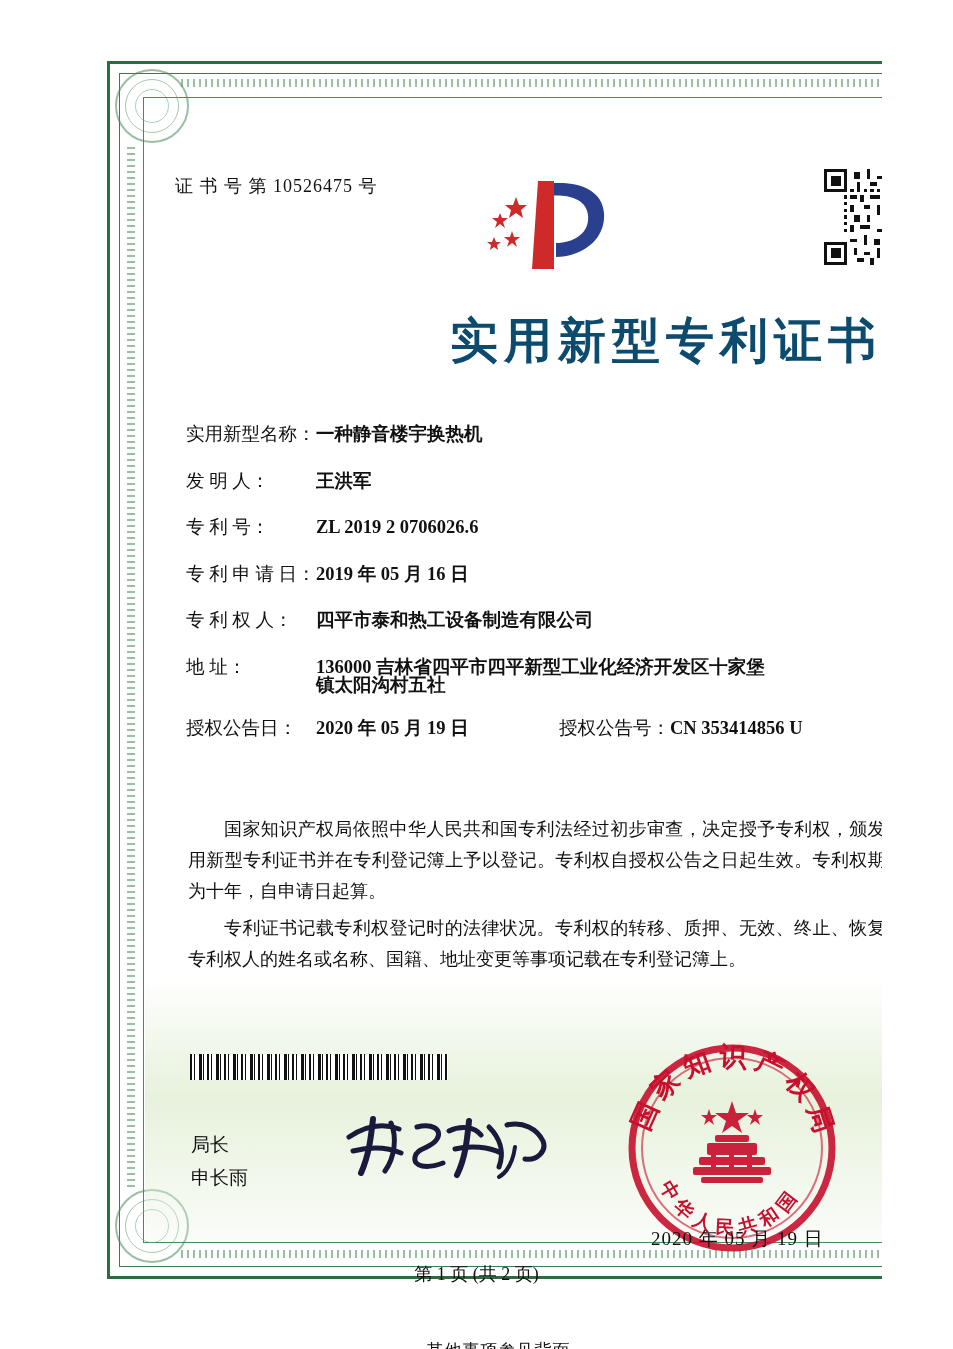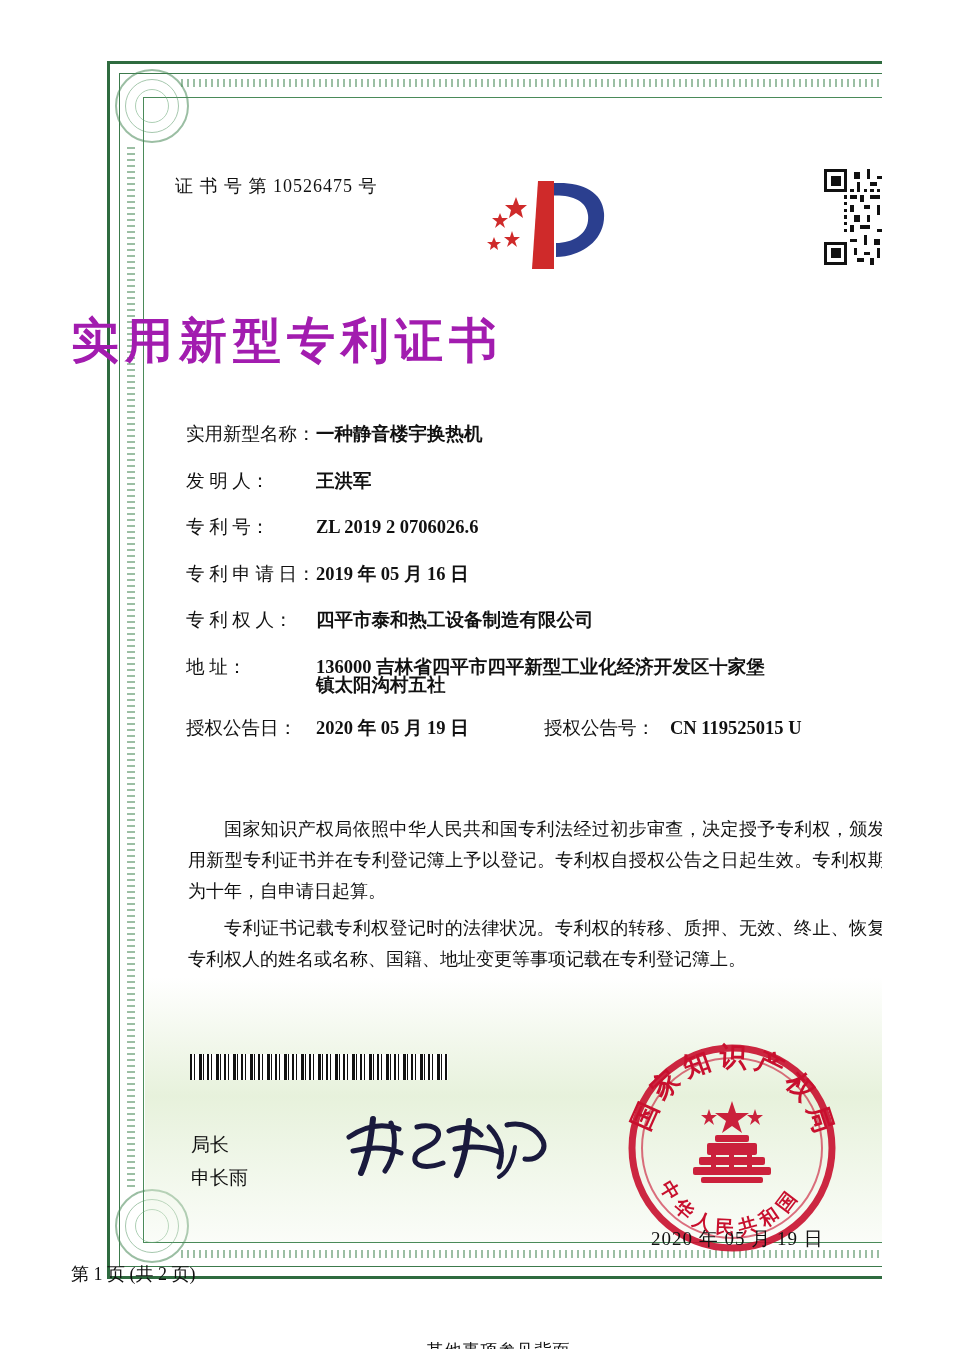--- a/index.html
+++ b/index.html
@@ -130,25 +130,25 @@
     top: 152px;
     width: 96px;
     height: 96px;
   }
 
   .title {
     position: absolute;
     left: 0;
     right: 0;
     top: 292px;
-    text-align: left;
+    text-align: right;
     font-size: 48px;
     font-weight: bold;
     letter-spacing: 6px;
-    color: #a21caf;
+    color: #0c4a6e;
     font-family: "Liberation Serif", "DejaVu Serif", serif;
   }
 
   
   .fields {
     position: absolute;
     left: 115px;
     top: 408px;
     width: 730px;
     font-size: 18.5px;
@@ -169,20 +169,21 @@
     flex: 1;
     white-space: pre-line;
     font-weight: bold;
   }
   .row.tight { margin-bottom: 24px; }
   .row.two .label2 {
     width: 126px;
     flex: 0 0 126px;
     white-space: nowrap;
     margin-left: 28px;
+    text-align: right;
   }
 
   
   .paras {
     position: absolute;
     left: 117px;
     top: 797px;
     width: 716px;
     font-size: 18px;
     line-height: 1.72;
@@ -241,21 +242,21 @@
     color: #111;
     letter-spacing: 1px;
   }
 
   
   .page-num {
     position: absolute;
     left: 0;
     right: 0;
     top: 1245px;
-    text-align: left;
+    text-align: center;
     font-size: 18px;
     color: #111;
   }
   .footnote {
     position: absolute;
     left: 0;
     right: 0;
     top: 1322px;
     text-align: center;
     font-size: 17px;
@@ -411,21 +412,21 @@
     </div>
     <div class="row tight">
       <div class="label">地          址：</div>
       <div class="value">136000  吉林省四平市四平新型工业化经济开发区十家堡
 镇太阳沟村五社</div>
     </div>
     <div class="row two">
       <div class="label">授权公告日：</div>
       <div class="value" style="flex:0 0 200px">2020 年 05 月 19 日</div>
       <div class="label2">授权公告号：</div>
-      <div class="value">CN 119525015 U</div>
+      <div class="value">CN 353414856 U</div>
     </div>
   </div>
 
   <div class="paras">
     <p>国家知识产权局依照中华人民共和国专利法经过初步审查，决定授予专利权，颁发实用新型专利证书并在专利登记簿上予以登记。专利权自授权公告之日起生效。专利权期限为十年，自申请日起算。</p>
     <p>专利证书记载专利权登记时的法律状况。专利权的转移、质押、无效、终止、恢复和专利权人的姓名或名称、国籍、地址变更等事项记载在专利登记簿上。</p>
   </div>
 
   <div class="barcode"></div>
 

